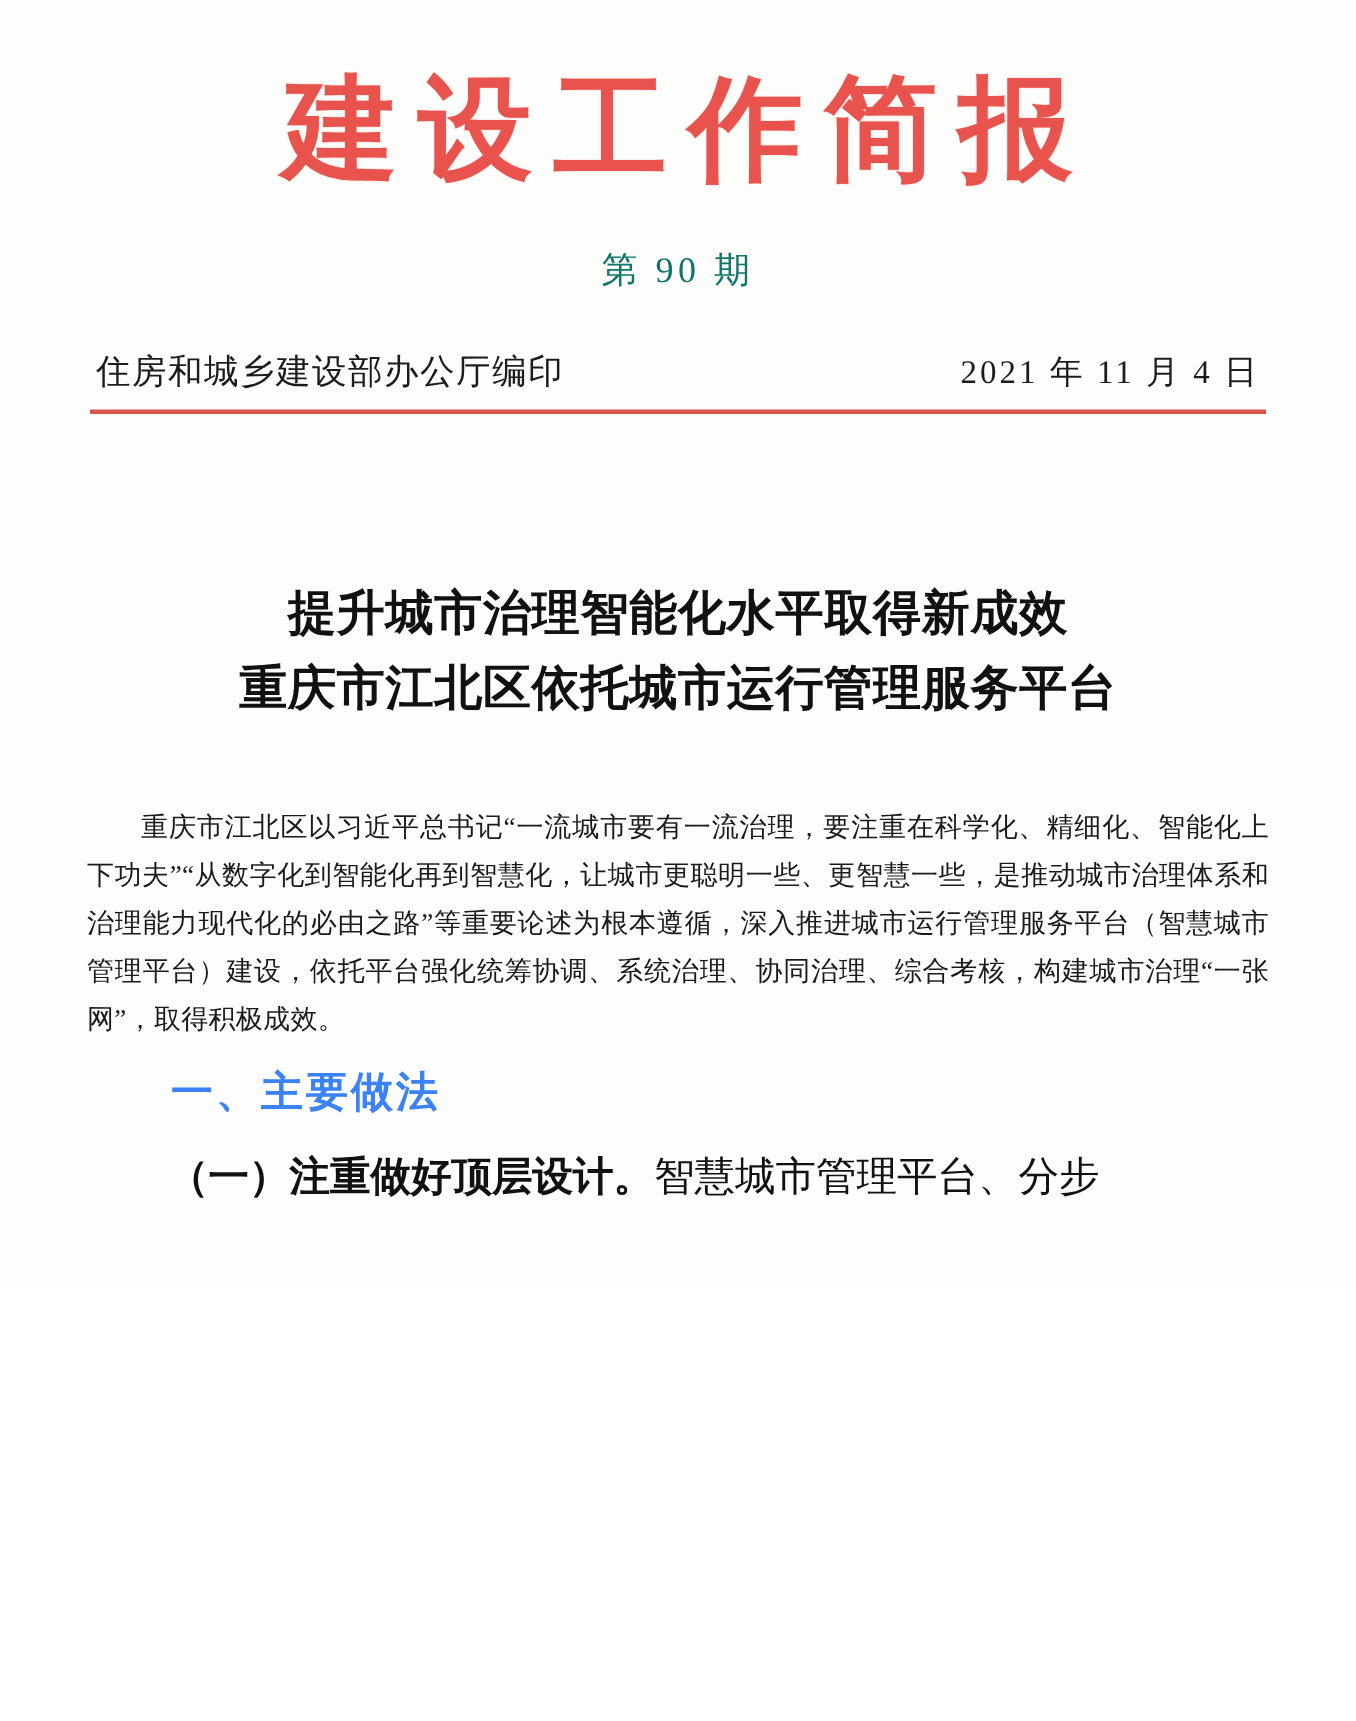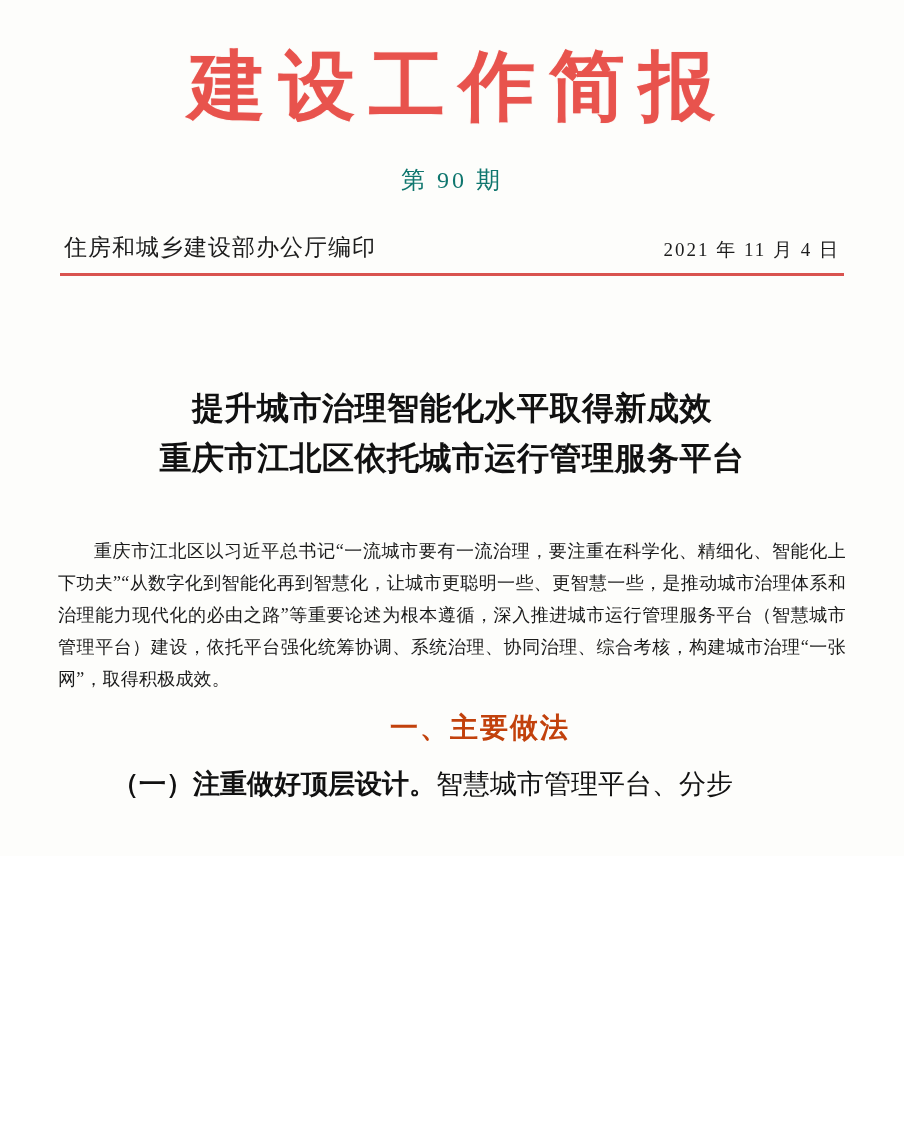--- a/index.html
+++ b/index.html
@@ -58,21 +58,21 @@
     padding: 0 6px 10px 6px;
     color: #1c1c1c;
   }
   .imprint-left {
     font-size: 23px;
     letter-spacing: 1px;
     white-space: nowrap;
     font-family: Liberation Serif, serif;
   }
   .imprint-right {
-    font-size: 19px;
+    font-size: 22px;
     letter-spacing: 2px;
     white-space: nowrap;
   }
   .rule {
     height: 3px;
     background: #d9534f;
     margin: 0 2px;
   }
 
   
@@ -106,23 +106,22 @@
     margin: 0 0 14px 0;
     text-indent: 2em;
   }
 
   .heading-1 {
     margin-top: 4px;
     font-size: 28px;
     font-weight: bold;
     letter-spacing: 2px;
     text-indent: 2em;
-    color: #c2410c;
+    color: #3b82f6;
     font-family: "DejaVu Serif", "Liberation Serif", serif;
-    text-align: center;
   }
   .heading-2 {
     margin-top: 16px;
     font-size: 27px;
     text-indent: 2em;
     color: #111;
     line-height: 1.6;
     font-family: "Liberation Serif", "DejaVu Serif", serif;
   }
   .heading-2 b {

